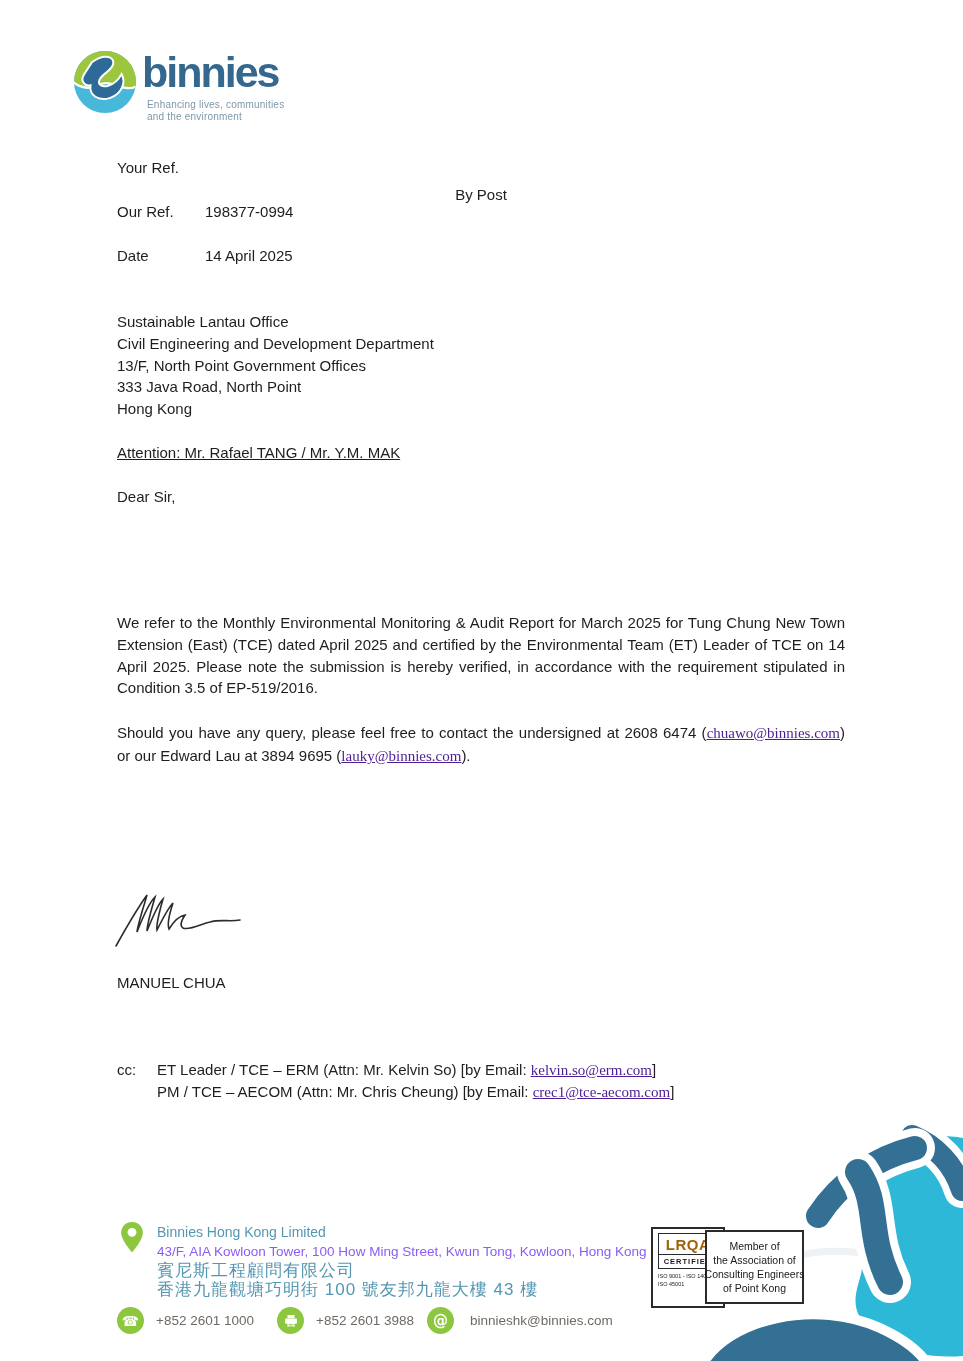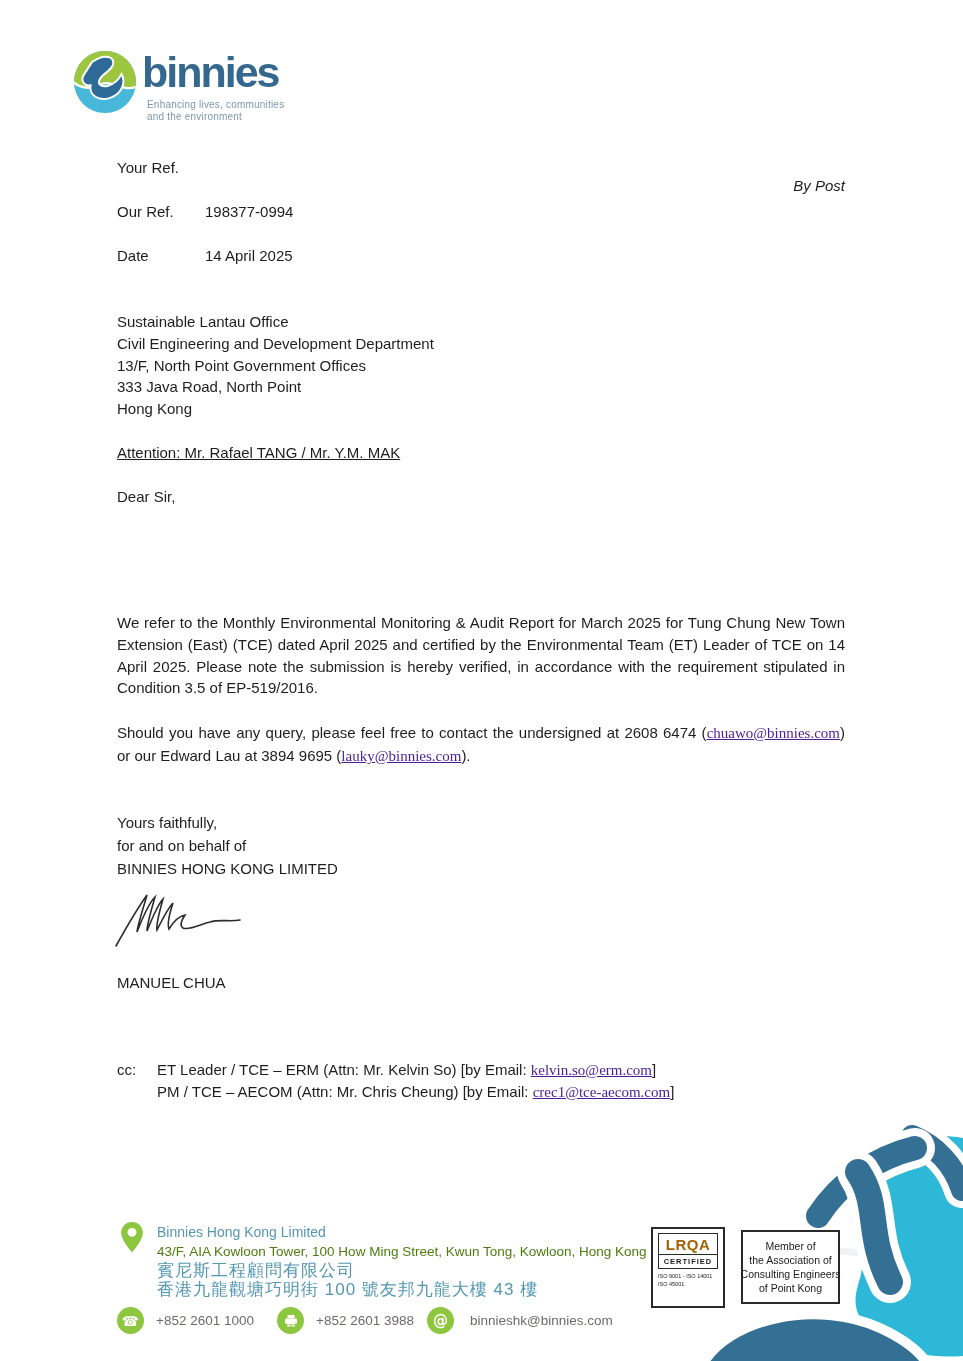--- a/index.html
+++ b/index.html
@@ -37,21 +37,21 @@
 
   a.green-link, .green-link {
     color: #4c1d95; text-decoration: underline; cursor: pointer; font-family: Liberation Serif, serif;
   }
 
   
   .cc-item { position: absolute; left: 157px; white-space: nowrap; }
 
   
   .footer-company { font-size: 14px; color: #5497b2; }
-  .footer-addr { font-size: 13.5px; color: #4d7c0f; }
+  .footer-addr { font-size: 13.5px; color: #8b5cf6; }
   .footer-zh { font-size: 17px; color: #5497b2; letter-spacing: 1px; }
   .contact-label { font-size: 13.5px; color: #6f6a64; }
   .green-circle {
     width: 27px; height: 27px; border-radius: 50%;
     background: #8dc63f; display: flex; align-items: center; justify-content: center;
     color: #ffffff;
   }
   .green-circle .glyph { font-family: "DejaVu Sans", sans-serif; font-size: 14px; color: #fff; }
 
   
@@ -92,21 +92,21 @@
       </g>
     </svg>
   </div>
   <div class="abs logo-word" style="left:142px; top:48px;">binnies</div>
   <div class="abs logo-tagline" style="left:147px; top:99px;">
     <div>Enhancing lives, communities</div>
     <div>and the environment</div>
   </div>
 
   <div class="abs txt" style="left:117px; top:157px;">Your Ref.</div>
-  <div class="abs txt content-w" style="left:117px; top:175px; text-align:right;font-style:italic;">By Post</div>
+  <div class="abs txt content-w" style="left:117px; top:184px; text-align:center;">By Post</div>
   <div class="abs txt" style="left:117px; top:201px;">
     <span class="ref-label">Our Ref.</span><span>198377-0994</span>
   </div>
   <div class="abs txt" style="left:117px; top:245px;">
     <span class="ref-label">Date</span><span>14 April 2025</span>
   </div>
 
   <div class="abs txt" style="left:117px; top:311px;">
     <div>Sustainable Lantau Office</div>
     <div>Civil Engineering and Development Department</div>
@@ -119,25 +119,20 @@
 
   <div class="abs txt" style="left:117px; top:486px;">Dear Sir,</div>
 
 
   <div class="abs txt justify content-w" style="left:117px; top:612px;">We refer to the Monthly Environmental Monitoring &amp; Audit Report for March 2025 for Tung Chung New Town Extension (East) (TCE) dated April 2025 and certified by the Environmental Team (ET) Leader of TCE on 14 April 2025. Please note the submission is hereby verified, in accordance with the requirement stipulated in Condition 3.5 of EP-519/2016.</div>
 
   <div class="abs txt justify content-w" style="left:117px; top:722px;">
     <span>Should you have any query, please feel free to contact the undersigned at 2608 6474 (</span><span class="green-link">chuawo@binnies.com</span><span>) or our Edward Lau at 3894 9695 (</span><span class="green-link">lauky@binnies.com</span><span>).</span>
   </div>
 
-  <div class="abs txt" style="left:117px; top:811px; line-height:23px;">
-    <div>Yours faithfully,</div>
-    <div>for and on behalf of</div>
-    <div>BINNIES HONG KONG LIMITED</div>
-  </div>
 
   <svg class="abs" style="left:112px; top:888px;" width="132" height="60" viewBox="0 0 132 60">
     <path d="M4,58 C14,40 25,21 35,7 C31,21 26,36 25,44 C32,26 39,13 43,9 C39,23 35,36 35,43 C41,28 47,15 51,11 C47,25 44,36 45,42 C51,30 57,19 61,15 C57,27 55,36 57,41 C62,33 67,28 73,27 C69,33 68,38 71,40 C77,43 89,36 98,34 C108,31 118,34 128,32" fill="none" stroke="#2c2c2c" stroke-width="1.6" stroke-linecap="round"></path>
   </svg>
 
   <div class="abs txt" style="left:117px; top:972px; line-height:22px;">
     <div>MANUEL CHUA</div>
   </div>
 
   <div class="abs txt" style="left:117px; top:1059px;">cc:</div>
@@ -196,20 +191,20 @@
     <div class="lrqa-inner">
       <div class="lrqa-word">LRQA</div>
       <div class="lrqa-cert">CERTIFIED</div>
     </div>
     <div class="lrqa-iso">
       <div class="nowrap">ISO 9001 - ISO 14001</div>
       <div class="nowrap">ISO 45001</div>
     </div>
   </div>
 
-  <div class="abs member-box" style="left:741px; top:1230px;">
+  <div class="abs member-box" style="left:705px; top:1230px;">
     <div>Member of</div>
     <div>the Association of</div>
     <div class="nowrap">Consulting Engineers</div>
     <div>of Point Kong</div>
   </div>
 
 </div>
 
 </body></html>

